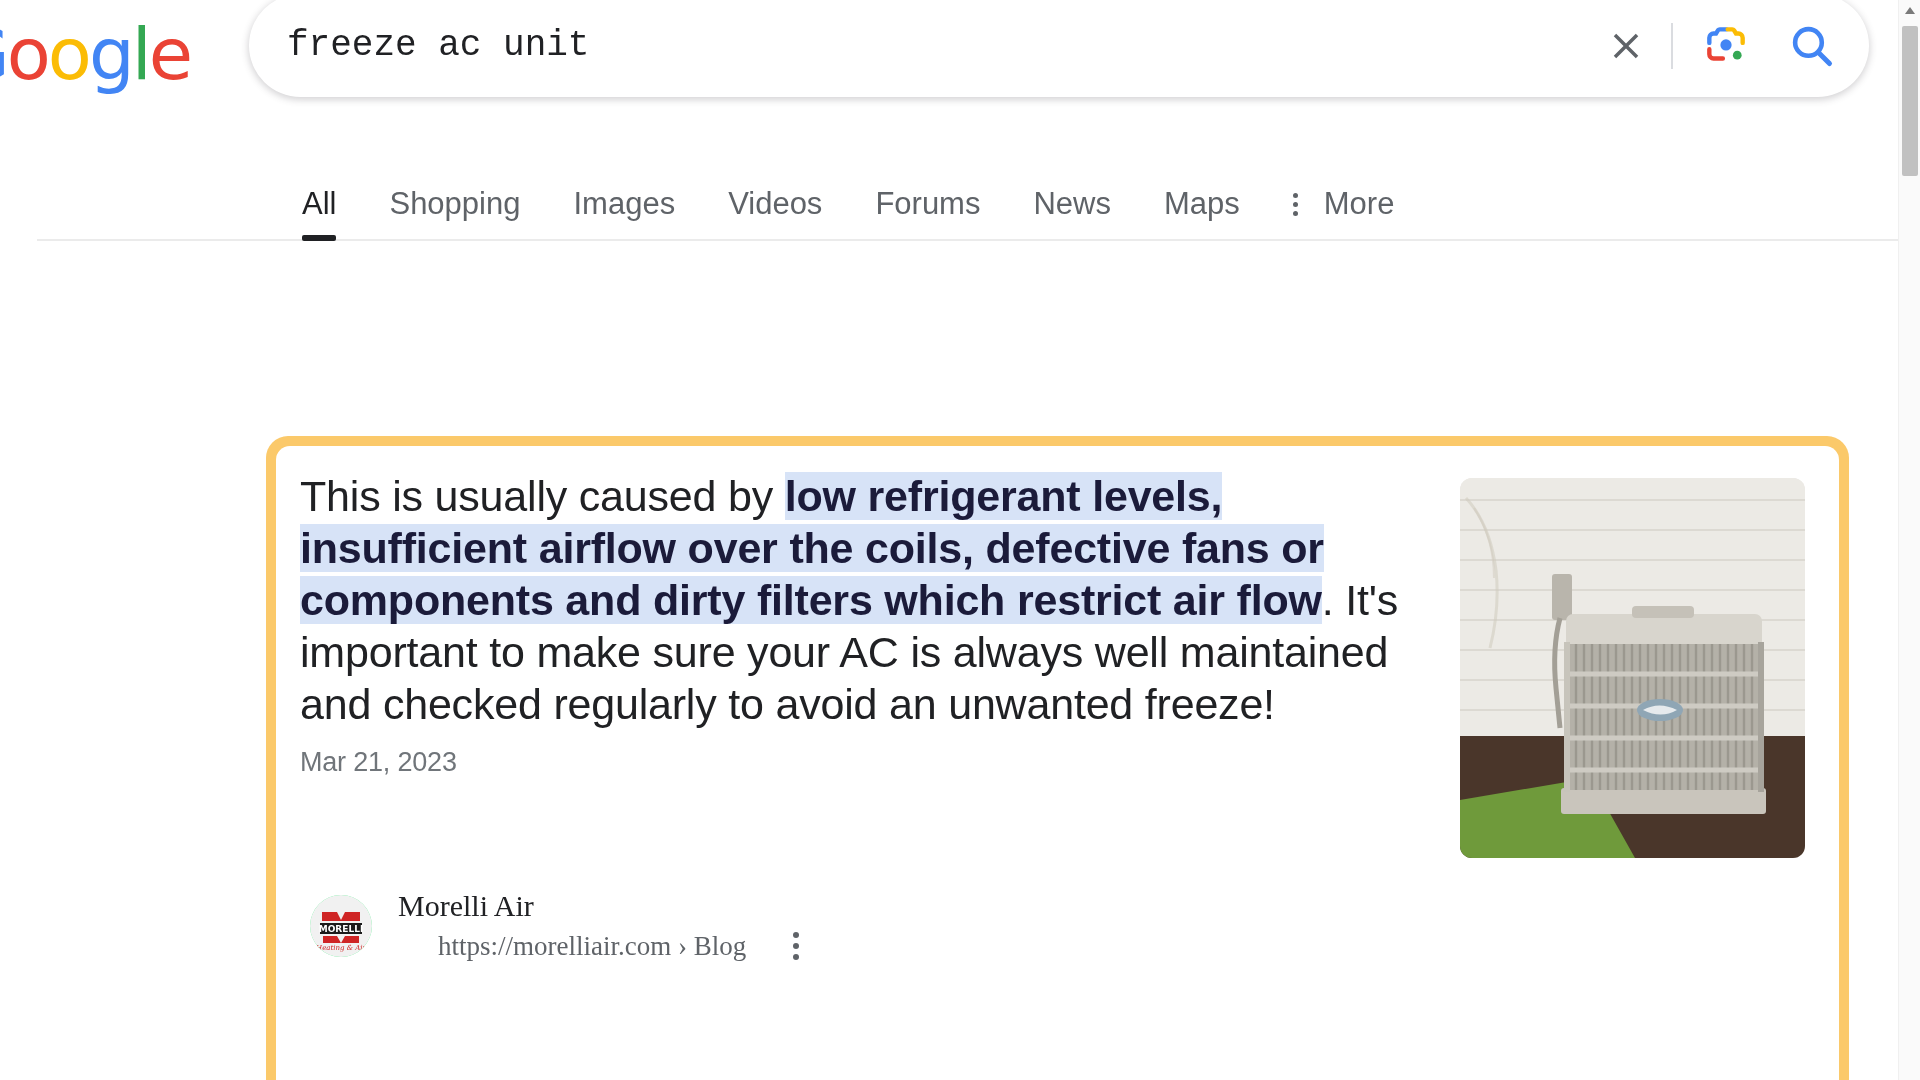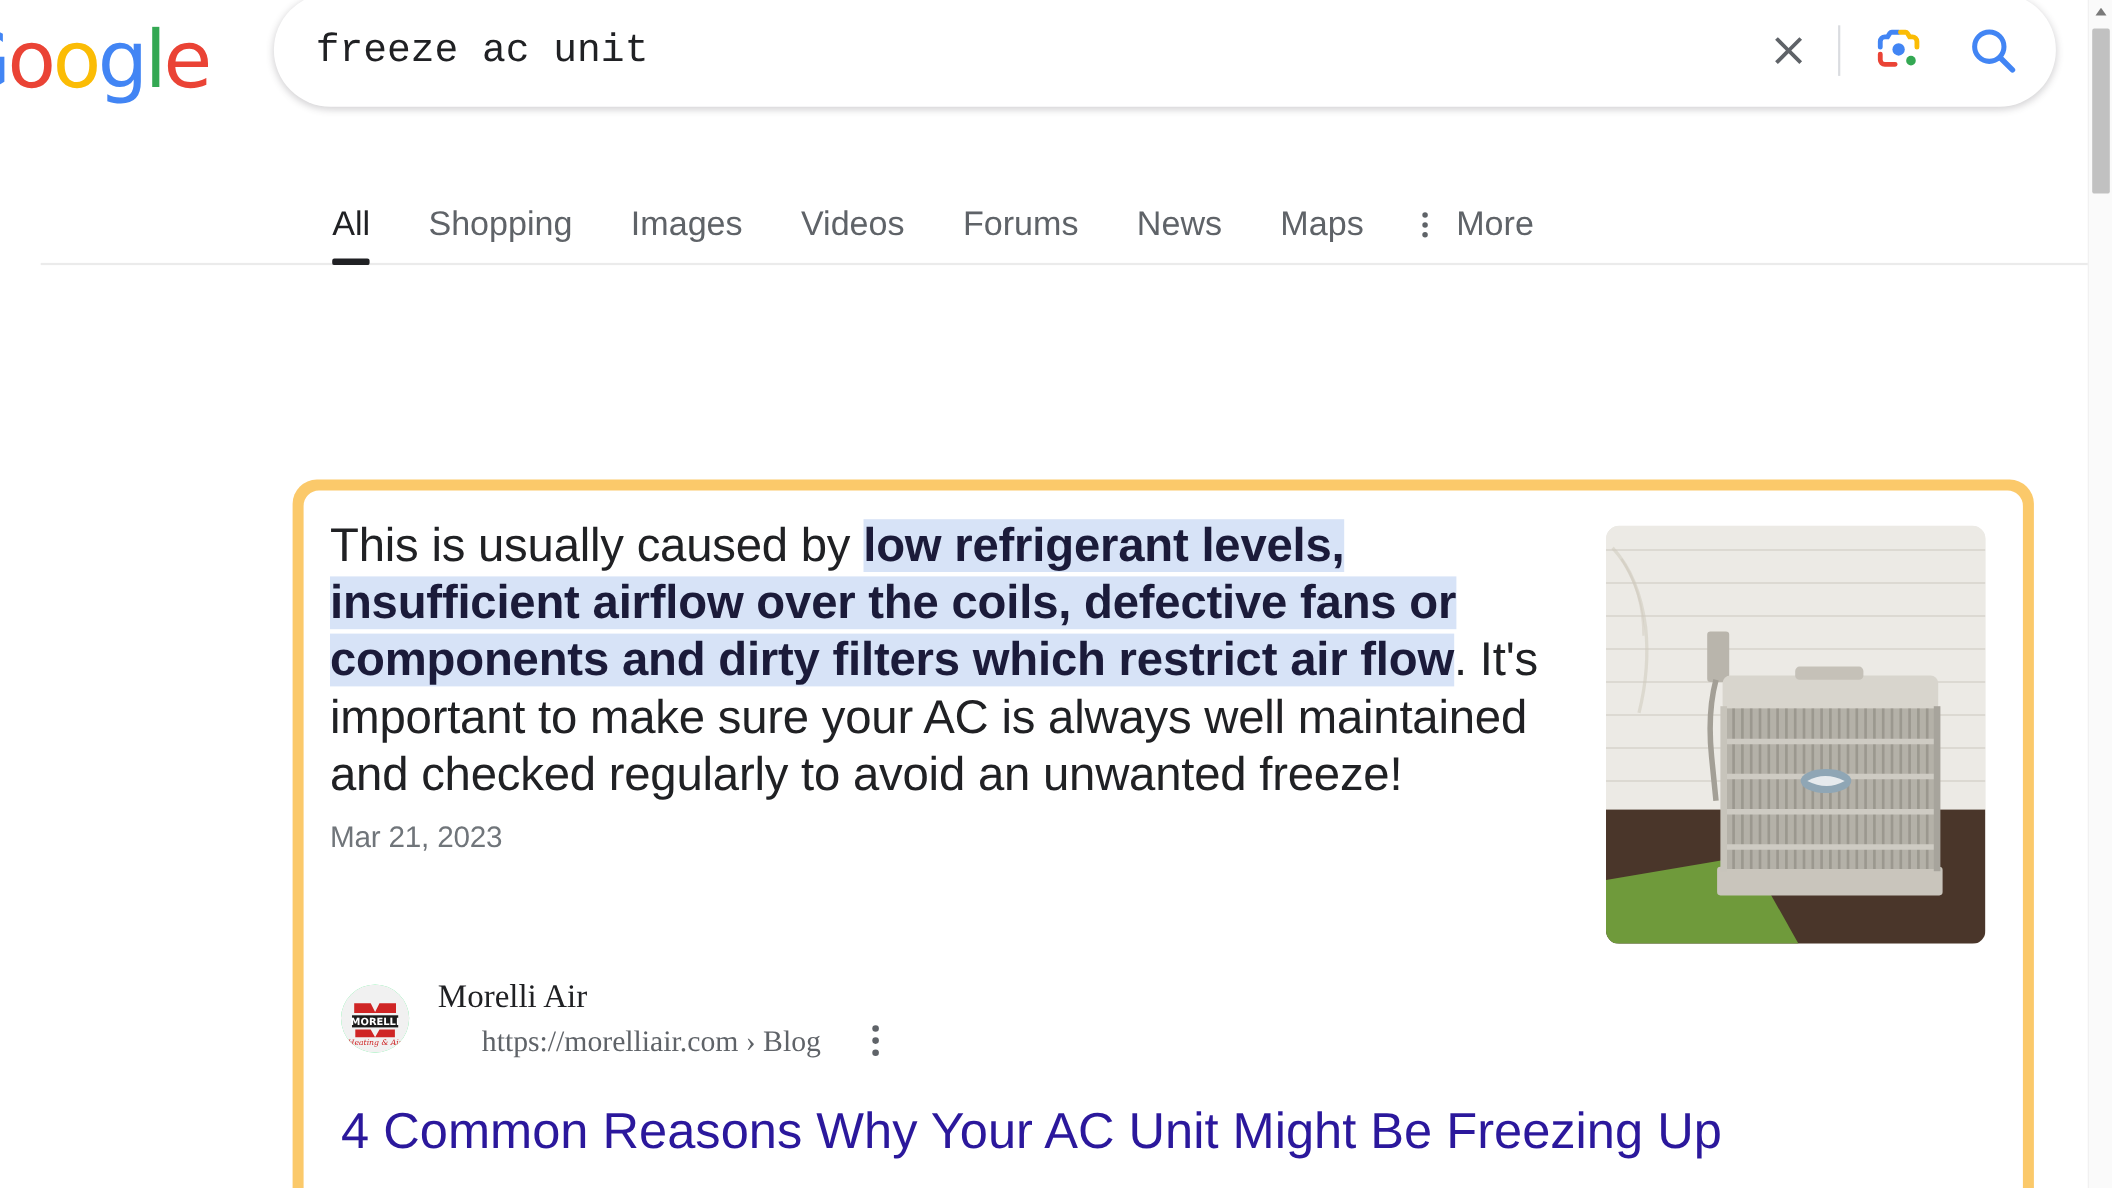--- a/index.html
+++ b/index.html
@@ -479,21 +479,20 @@
             <span class="source-url">https://morelliair.com › Blog</span>
             <span class="kebab-btn">
                 <i></i>
                 <i></i>
                 <i></i>
               </span>
           </div>
         </div>
       </div>
 
-      <a class="result-title" href="#">4 Common Reasons Why Your AC Unit Might Be Freezing Up</a>
     </div>
   </div>
 
   <div class="scrollbar">
     <div class="sb-up">
       <svg width="12" height="10" viewBox="0 0 12 10">
         <path d="M6 1 L11 8 L1 8 Z" fill="#7a7a7a"></path>
       </svg>
     </div>
     <div class="sb-thumb"></div>

